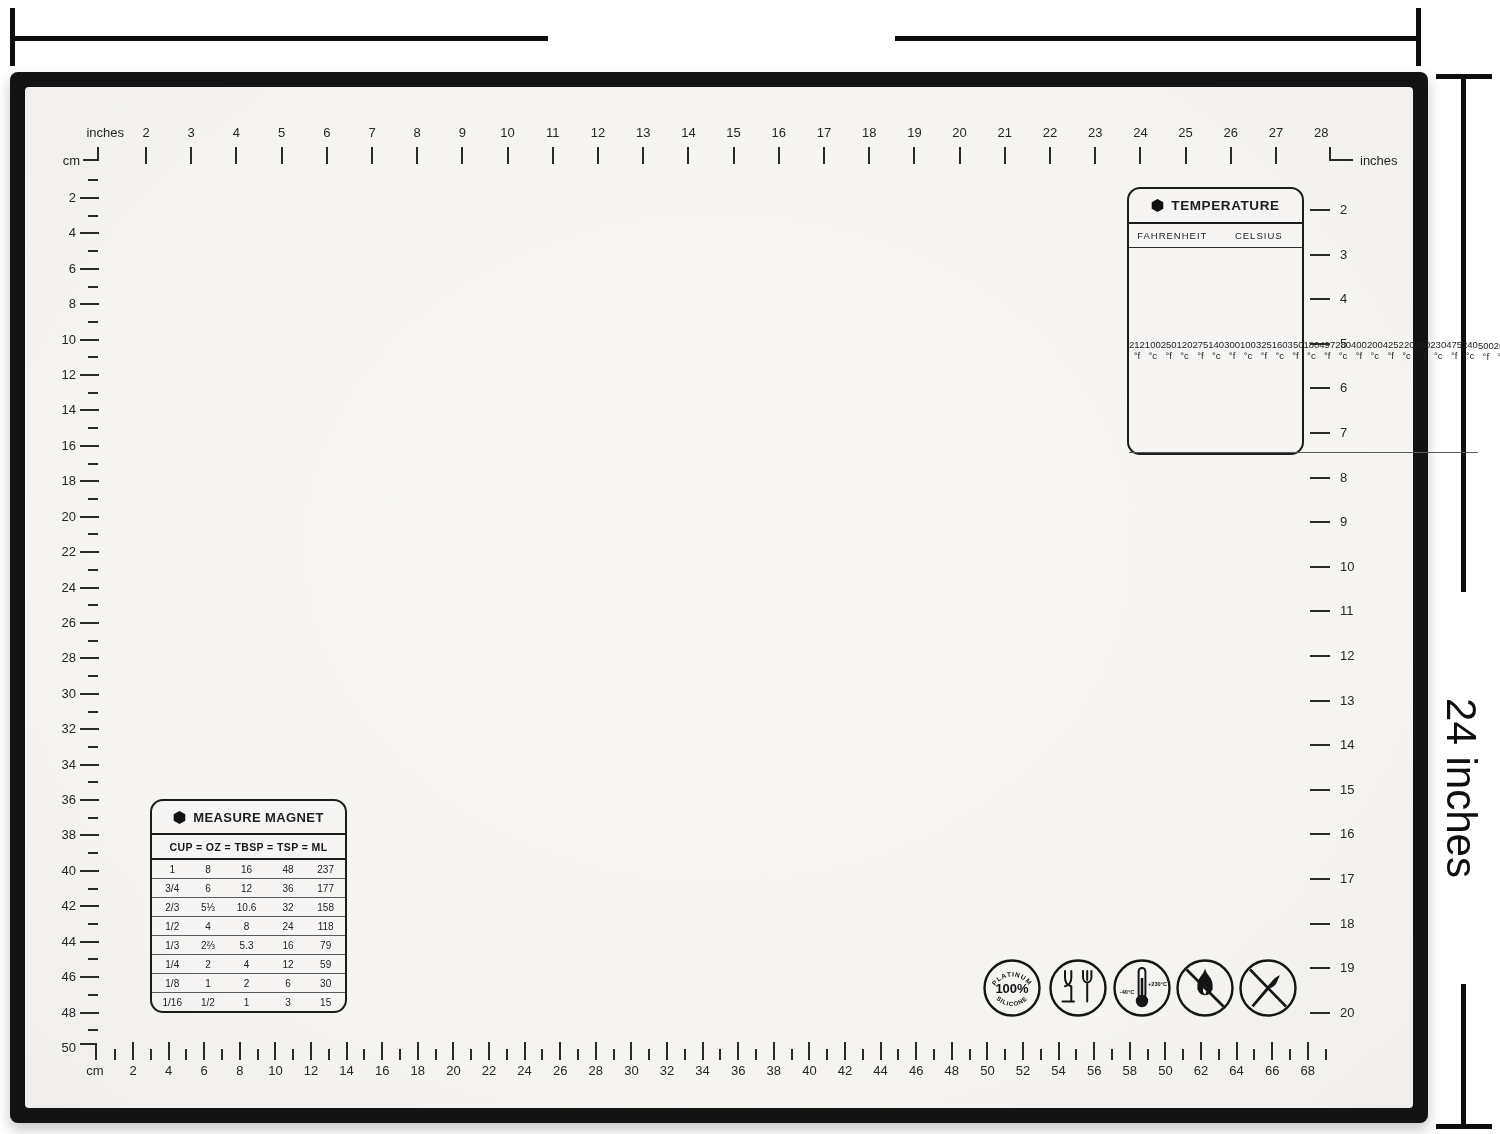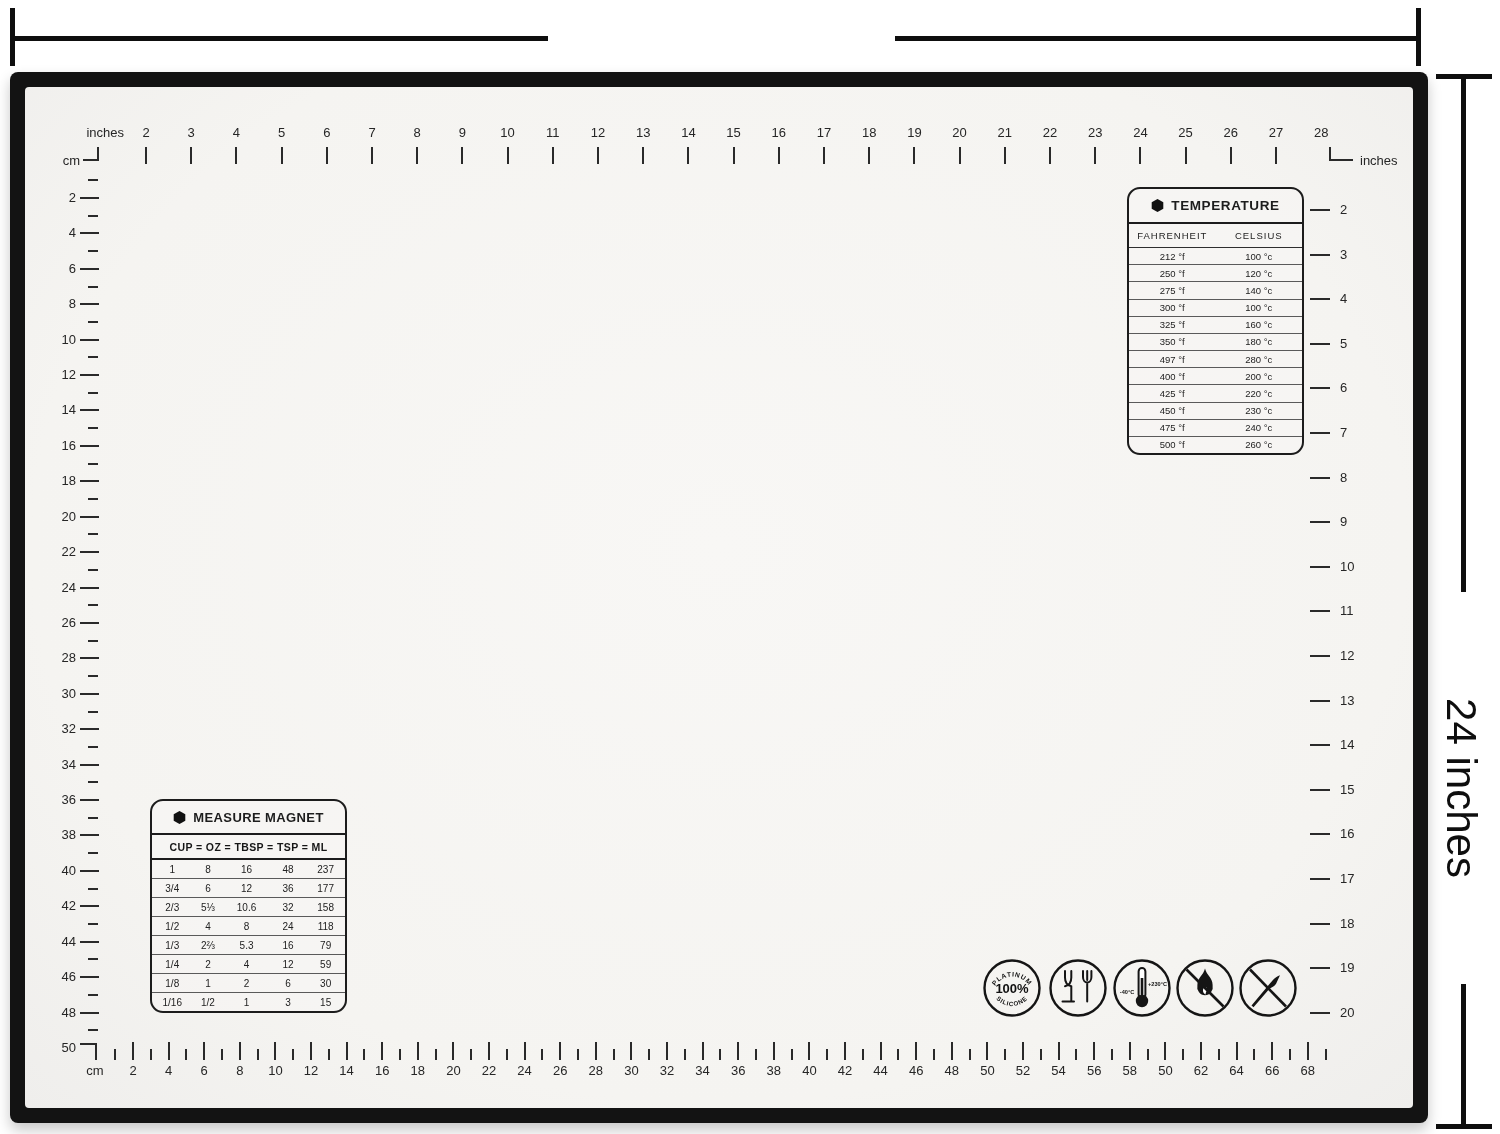--- a/index.html
+++ b/index.html
@@ -16,21 +16,21 @@
   .tk{position:absolute;background:#2a2a2a;}
   .panel{position:absolute;border:2px solid #1c1c1c;border-radius:13px;box-sizing:border-box;
          background:rgba(248,247,245,0.35);}
   .panel-head{display:flex;align-items:center;justify-content:center;gap:7px;
          border-bottom:2px solid #1c1c1c;font-weight:bold;box-sizing:border-box;}
   .temp{left:1127px;top:187px;width:177px;height:268px;display:flex;flex-direction:column;}
   .temp .panel-head{height:35px;font-size:13.5px;letter-spacing:.6px;flex:none;}
   .temp-cols{display:flex;height:23px;border-bottom:1px solid #2e2e2e;font-size:9.5px;
          letter-spacing:1px;align-items:center;flex:none;color:#222;}
   .temp-cols span{flex:1;text-align:center;}
-  #temp-rows{flex:1;display:flex;flex-direction:column;}
+  #temp-rows{flex:1;display:flex;flex-direction:row;}
   .temp-row{flex:1;display:flex;align-items:center;font-size:9.5px;color:#222;
          border-bottom:1px solid #5a5a5a;}
   .temp-row:last-child{border-bottom:none;}
   .temp-row span{flex:1;text-align:center;}
   .measure{left:150px;top:799px;width:197px;height:214px;display:flex;flex-direction:column;}
   .measure .panel-head{height:34px;font-size:13px;letter-spacing:.4px;flex:none;}
   .m-sub{height:23px;border-bottom:2px solid #1c1c1c;font-size:10.5px;font-weight:bold;
          display:flex;align-items:center;justify-content:center;letter-spacing:.4px;flex:none;color:#161616;}
   #measure-rows{flex:1;display:flex;flex-direction:column;}
   .m-row{flex:1;display:flex;align-items:center;font-size:10px;color:#222;border-bottom:1px solid #5a5a5a;}

